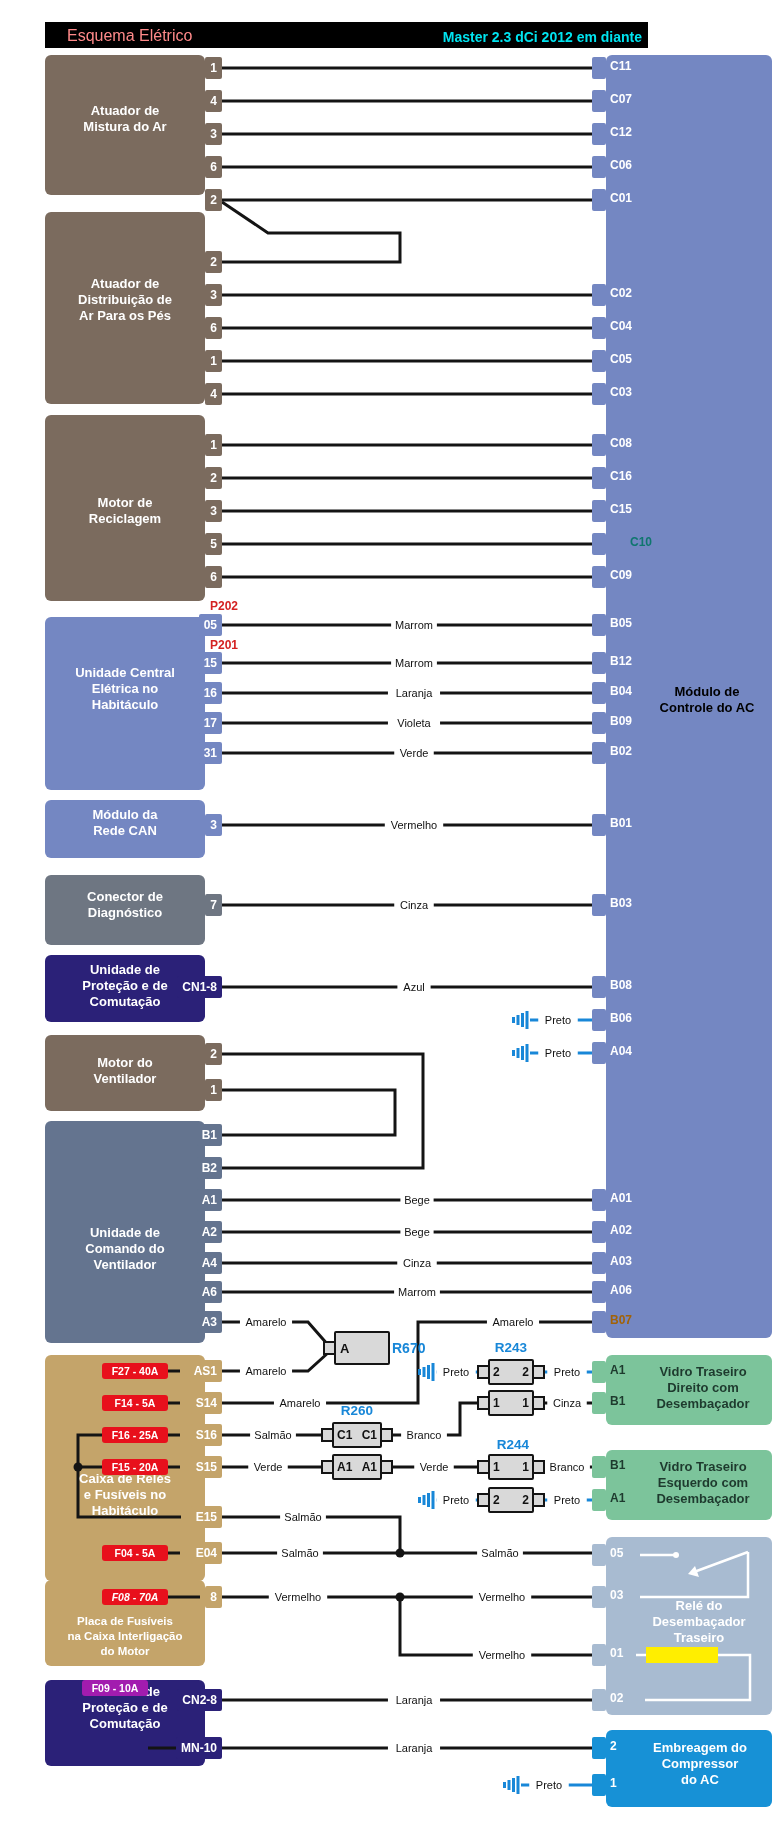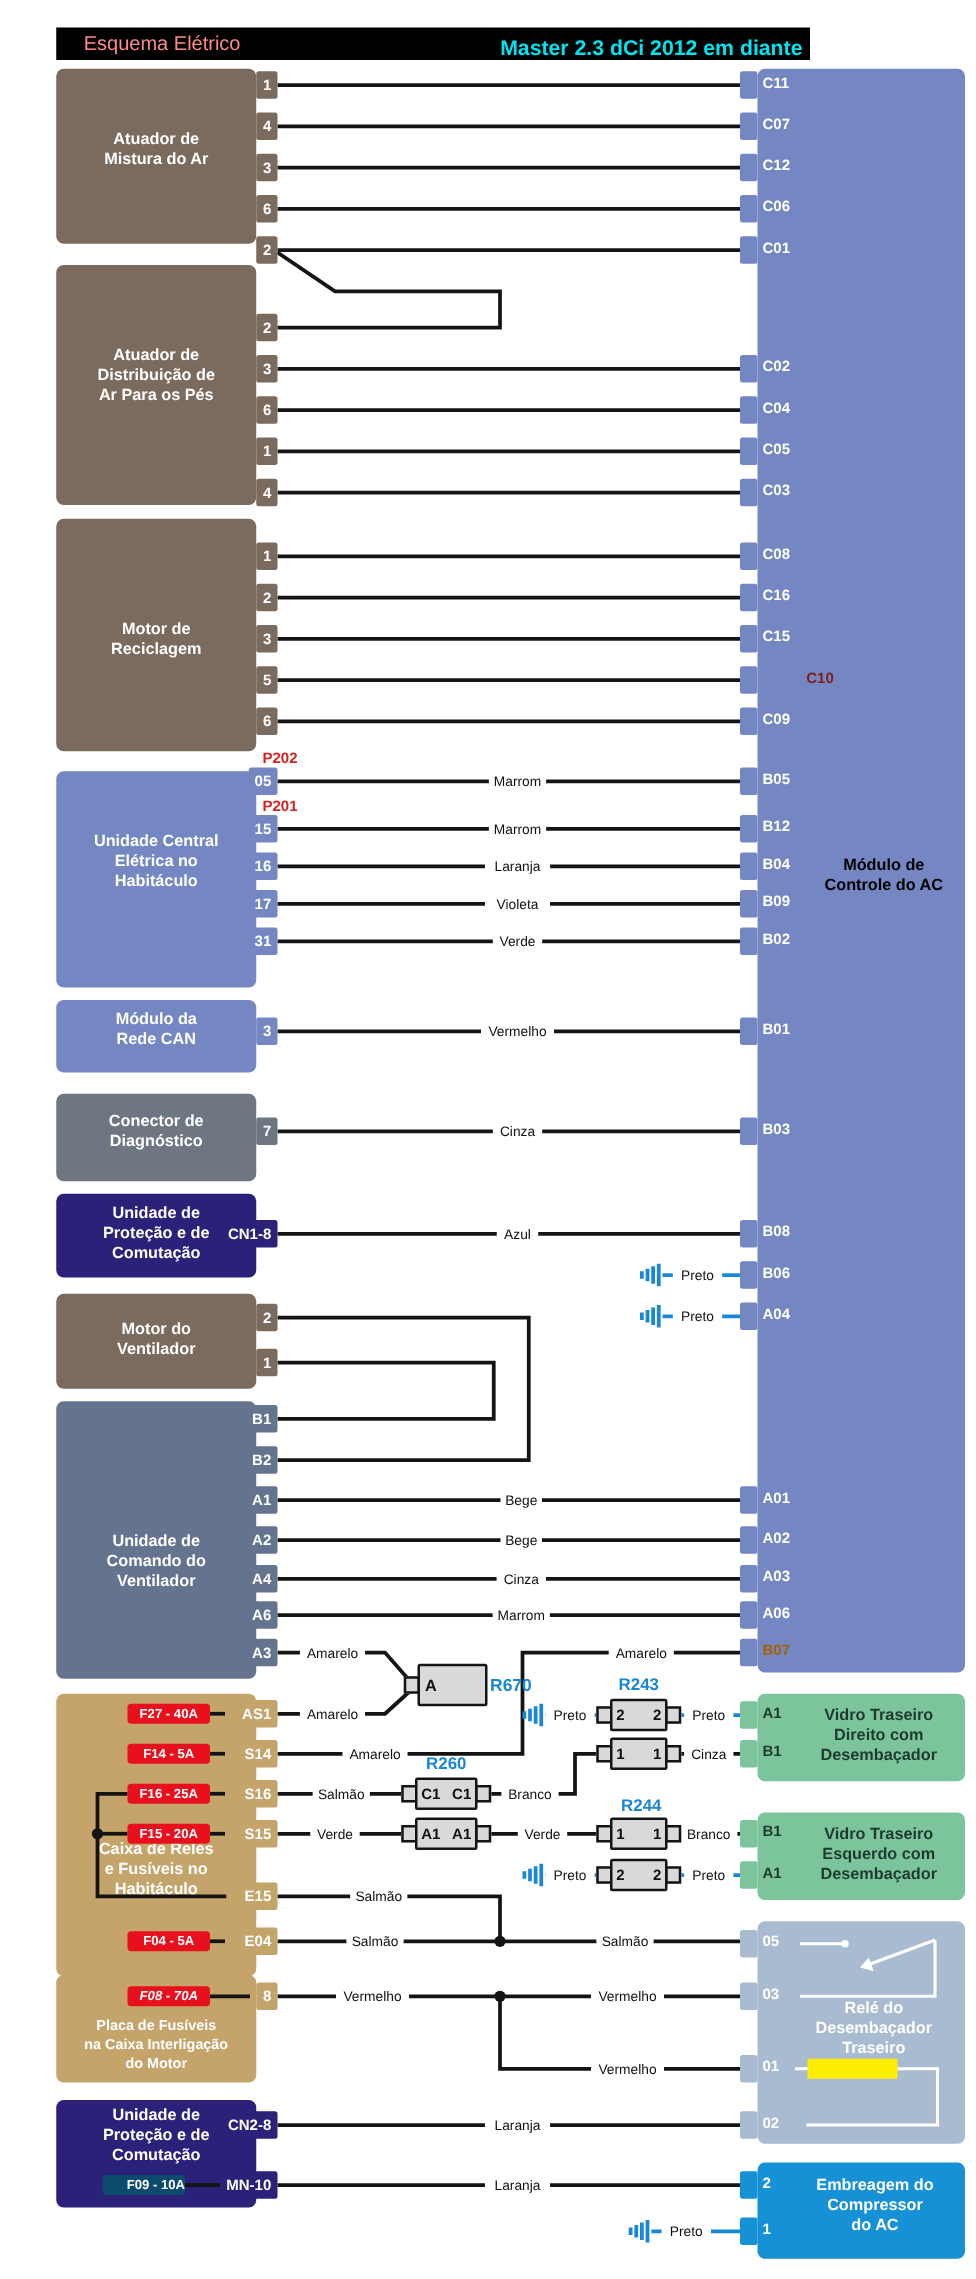--- a/index.html
+++ b/index.html
@@ -18,21 +18,21 @@
   #wires text { font-family: "Liberation Sans", sans-serif; font-size: 11px; fill: #111; }
   .fuse  { position: absolute; z-index: 3; width: 66px; height: 16px; border-radius: 3px;
            color: #fff; font-weight: bold; font-size: 10.5px; text-align: center; line-height: 16px; }
   .rlabel{ position: absolute; z-index: 3; width: 90px; text-align: center; font-weight: bold; font-size: 13.5px; }
   .ptag  { position: absolute; z-index: 3; font-weight: bold; font-size: 12px; }
   .plug  { position: absolute; z-index: 3; background: #d9d9d9; border: 2px solid #141414; border-radius: 2px; }
   .ptab  { position: absolute; z-index: 3; background: #d9d9d9; border: 2px solid #141414; }
   .plugpin { position: absolute; top: 50%; transform: translateY(-50%); font-weight: bold; font-size: 12px; color: #111; }
   #header-bar { position: absolute; z-index: 3; background: #000; }
   #title    { position: absolute; z-index: 4; font-size: 16px; color: #ff8a8a; }
-  #subtitle { position: absolute; z-index: 4; font-size: 17px; font-weight: bold; color: #00e4f0; }
+  #subtitle { position: absolute; z-index: 4; font-size: 14px; font-weight: bold; color: #00e4f0; }
 </style>
 </head>
 <body>
 
 <div id="stage">
   <div id="header-bar" style="left:45px;top:22px;width:603px;height:26px;"></div>
   <span id="title" style="left:67px;top:27px;">Esquema Elétrico</span>
   <span id="subtitle" style="right:139px;top:29px;">Master 2.3 dCi 2012 em diante</span>
   <svg id="wires" width="781" height="1823">
       <polyline points="222,68 592,68" fill="none" stroke="#141414" stroke-width="3" stroke-linejoin="miter"></polyline>
@@ -332,21 +332,21 @@
     <div class="pinR" style="left: 610px; top: 352px; color: rgb(255, 255, 255);">C05</div>
     <div class="tabR" style="left: 592px; top: 383px; background: rgb(116, 135, 194);"></div>
     <div class="pinR" style="left: 610px; top: 385px; color: rgb(255, 255, 255);">C03</div>
     <div class="tabR" style="left: 592px; top: 434px; background: rgb(116, 135, 194);"></div>
     <div class="pinR" style="left: 610px; top: 436px; color: rgb(255, 255, 255);">C08</div>
     <div class="tabR" style="left: 592px; top: 467px; background: rgb(116, 135, 194);"></div>
     <div class="pinR" style="left: 610px; top: 469px; color: rgb(255, 255, 255);">C16</div>
     <div class="tabR" style="left: 592px; top: 500px; background: rgb(116, 135, 194);"></div>
     <div class="pinR" style="left: 610px; top: 502px; color: rgb(255, 255, 255);">C15</div>
     <div class="tabR" style="left: 592px; top: 533px; background: rgb(116, 135, 194);"></div>
-    <div class="pinR" style="left: 645px; top: 535px; color: #7f1d1d;">C10</div>
+    <div class="pinR" style="left: 630px; top: 535px; color: #0f766e;">C10</div>
     <div class="tabR" style="left: 592px; top: 566px; background: rgb(116, 135, 194);"></div>
     <div class="pinR" style="left: 610px; top: 568px; color: rgb(255, 255, 255);">C09</div>
     <div class="tabR" style="left: 592px; top: 614px; background: rgb(116, 135, 194);"></div>
     <div class="pinR" style="left: 610px; top: 616px; color: rgb(255, 255, 255);">B05</div>
     <div class="tabR" style="left: 592px; top: 652px; background: rgb(116, 135, 194);"></div>
     <div class="pinR" style="left: 610px; top: 654px; color: rgb(255, 255, 255);">B12</div>
     <div class="tabR" style="left: 592px; top: 682px; background: rgb(116, 135, 194);"></div>
     <div class="pinR" style="left: 610px; top: 684px; color: rgb(255, 255, 255);">B04</div>
     <div class="tabR" style="left: 592px; top: 712px; background: rgb(116, 135, 194);"></div>
     <div class="pinR" style="left: 610px; top: 714px; color: rgb(255, 255, 255);">B09</div>
@@ -461,14 +461,14 @@
     <div class="rlabel" style="left: 466px; top: 1340px; color: rgb(24, 135, 216);">R243</div>
     <div class="rlabel" style="left: 468px; top: 1437px; color: rgb(24, 135, 216);">R244</div>
     <div class="ptag" style="left: 210px; top: 599px; color: rgb(212, 34, 34);">P202</div>
     <div class="ptag" style="left: 210px; top: 638px; color: rgb(212, 34, 34);">P201</div>
     <div class="fuse" style="left: 102px; top: 1363px; background: rgb(232, 16, 28);">F27 - 40A</div>
     <div class="fuse" style="left: 102px; top: 1395px; background: rgb(232, 16, 28);">F14 - 5A</div>
     <div class="fuse" style="left: 102px; top: 1427px; background: rgb(232, 16, 28);">F16 - 25A</div>
     <div class="fuse" style="left: 102px; top: 1459px; background: rgb(232, 16, 28);">F15 - 20A</div>
     <div class="fuse" style="left: 102px; top: 1545px; background: rgb(232, 16, 28);">F04 - 5A</div>
     <div class="fuse" style="left: 102px; top: 1589px; background: rgb(232, 16, 28); font-style: italic;">F08 - 70A</div>
-    <div class="fuse" style="left: 82px; top: 1740px; background: #0c4a6e; text-align: right;">F09 - 10A</div>
+    <div class="fuse" style="left: 82px; top: 1680px; background: #a21caf;">F09 - 10A</div>
   </div>
 
 </body></html>

